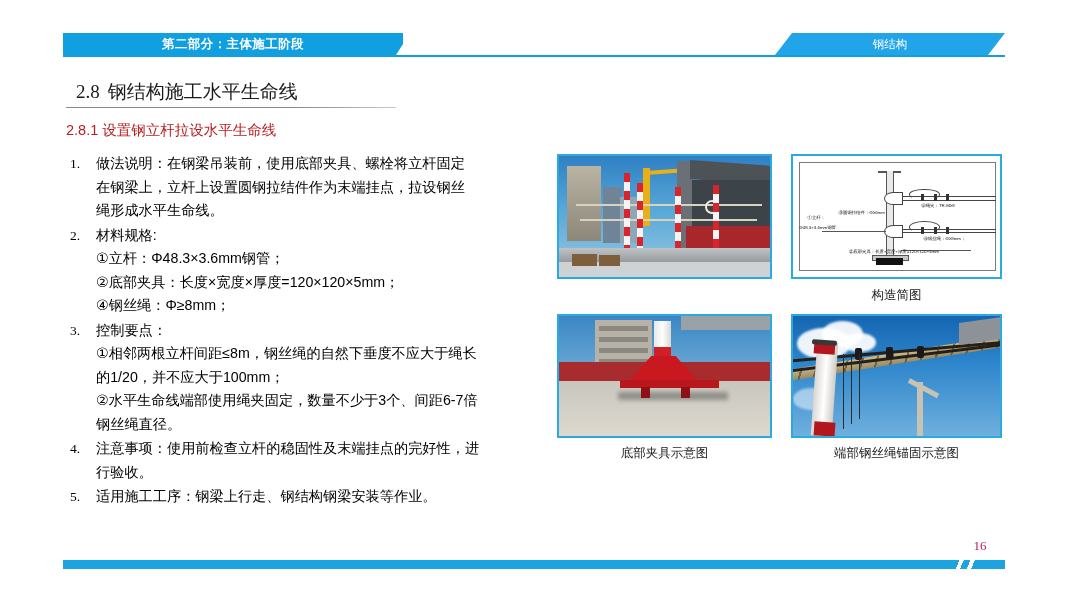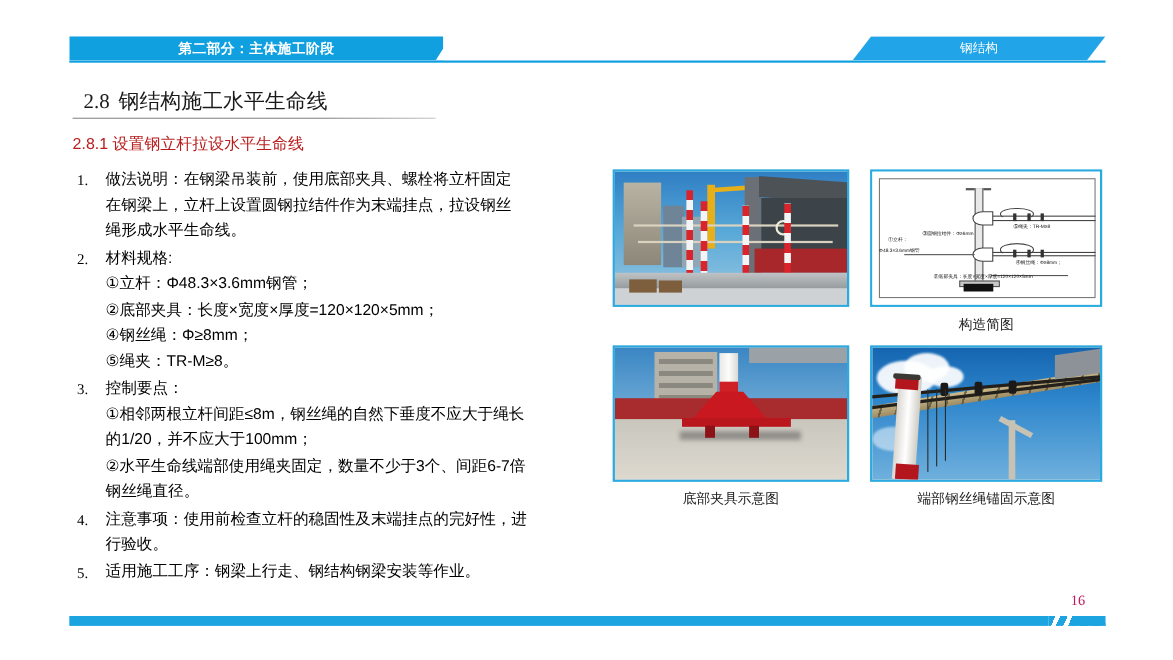--- a/index.html
+++ b/index.html
@@ -357,21 +357,20 @@
         <span class="li-line">绳形成水平生命线。</span>
       </div>
     </div>
     <div class="li">
       <div class="li-marker">2.</div>
       <div class="li-body">
         <span class="li-line">材料规格:</span>
         <span class="li-line">①立杆：Φ48.3×3.6mm钢管；</span>
         <span class="li-line">②底部夹具：长度×宽度×厚度=120×120×5mm；</span>
         <span class="li-line">④钢丝绳：Φ≥8mm；</span>
-        <span class="li-line">⑤绳夹：TR-M≥8。</span>
       </div>
     </div>
     <div class="li">
       <div class="li-marker">3.</div>
       <div class="li-body">
         <span class="li-line">控制要点：</span>
         <span class="li-line">①相邻两根立杆间距≤8m，钢丝绳的自然下垂度不应大于绳长</span>
         <span class="li-line">的1/20，并不应大于100mm；</span>
         <span class="li-line">②水平生命线端部使用绳夹固定，数量不少于3个、间距6-7倍</span>
         <span class="li-line">钢丝绳直径。</span>

